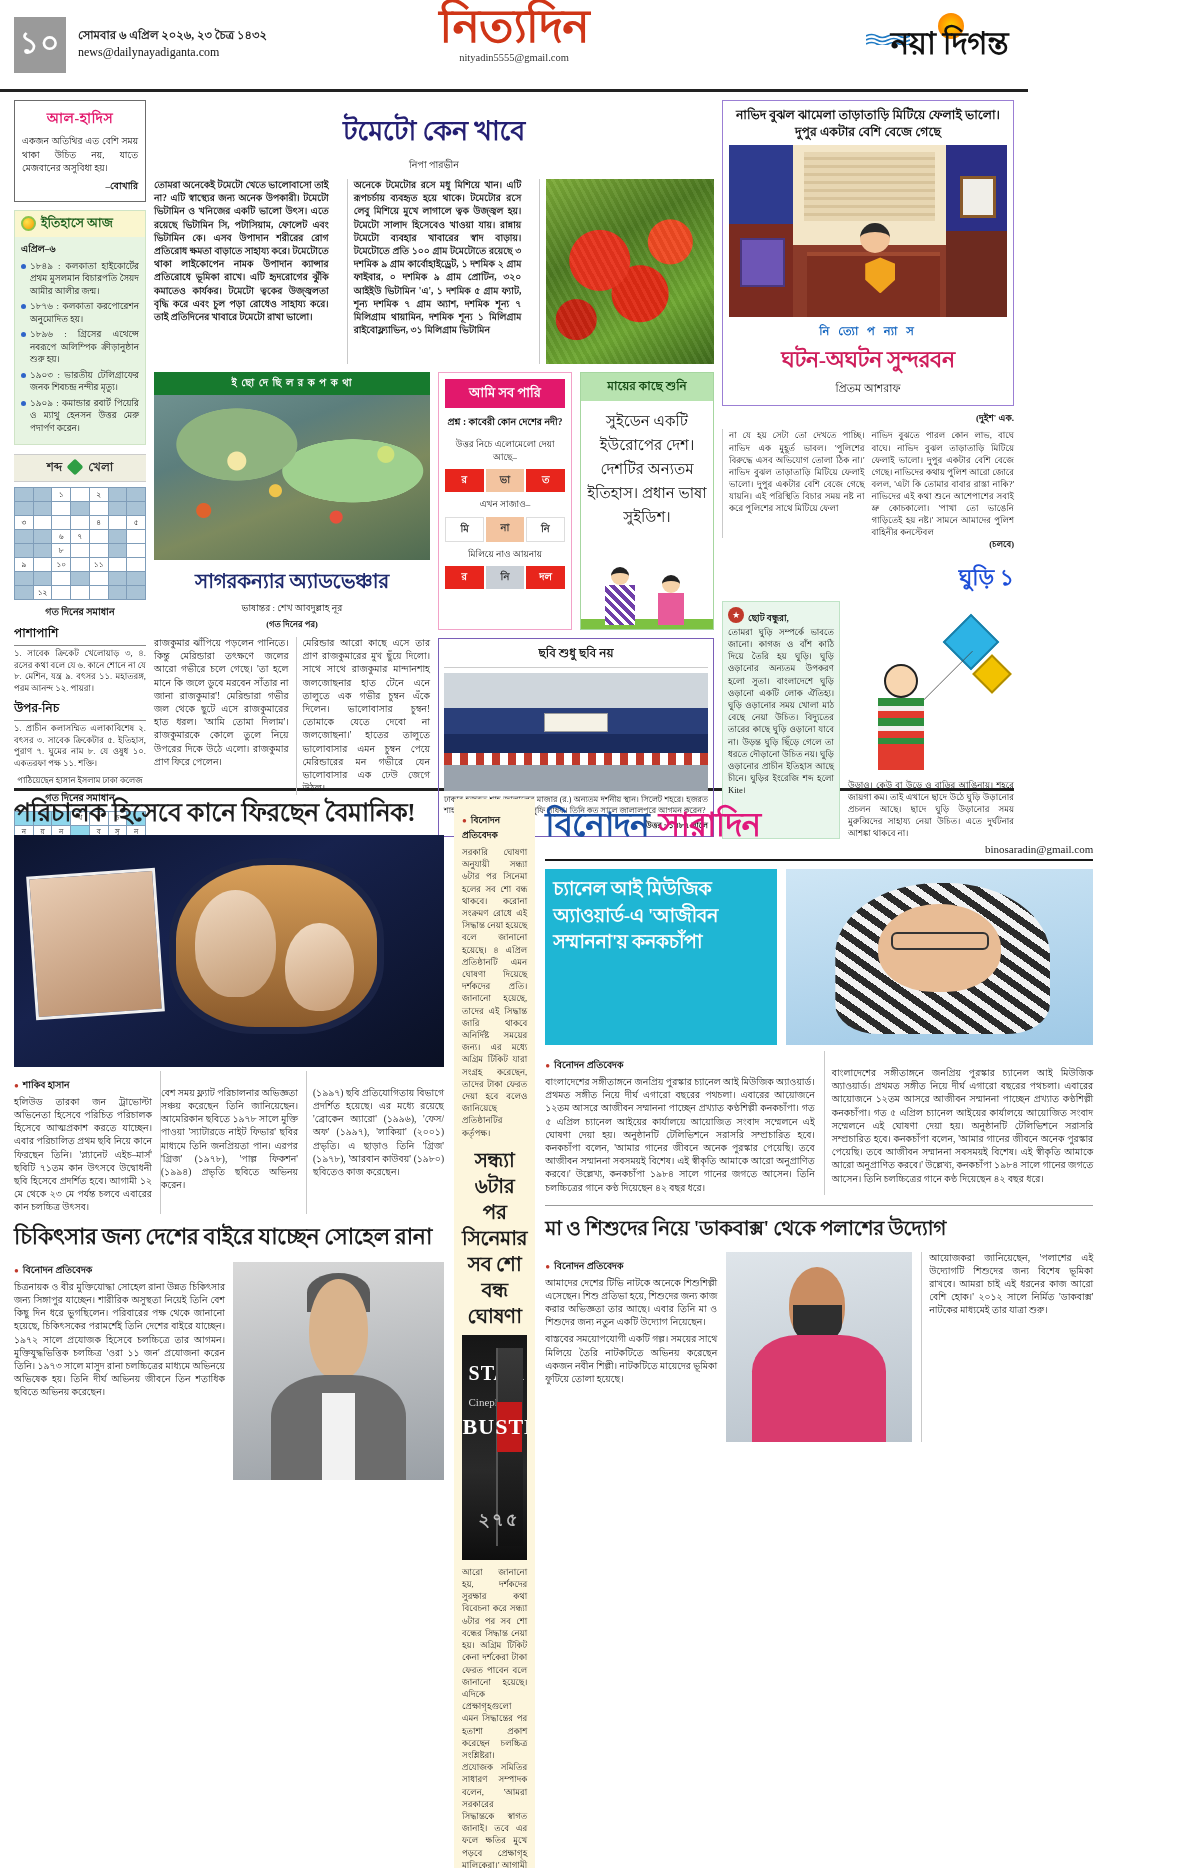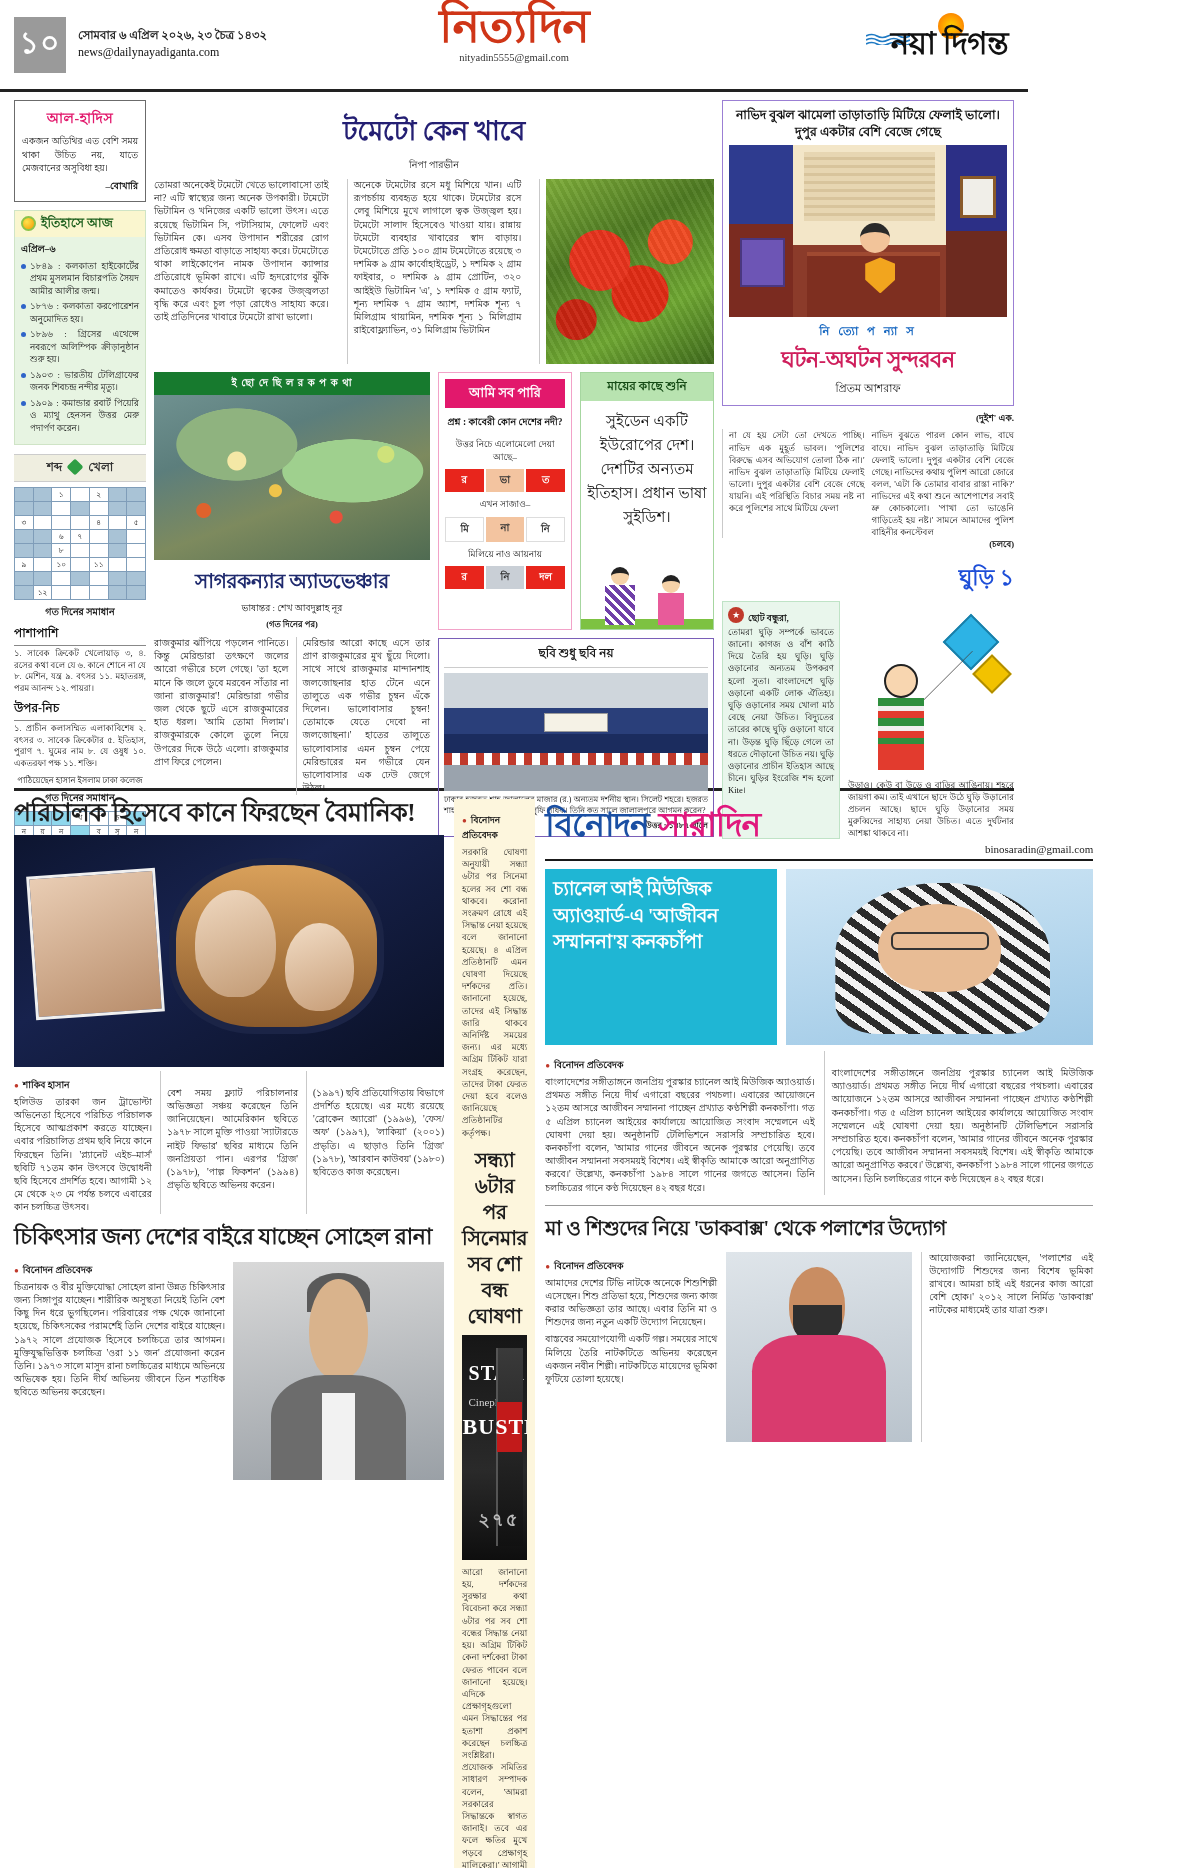--- a/index.html
+++ b/index.html
@@ -76,21 +76,21 @@
   .solv { text-align: center; font-size: 9.6px; font-weight: bold; margin: 5px 0 3px; }
   .clue-h { font-size: 12px; font-weight: bold; color: #111; border-bottom: 1px solid #888;
             padding-bottom: 1px; margin: 4px 0 2px; }
   .clue-b { font-size: 8.5px; line-height: 1.38; text-align: justify; }
   .byline-c { text-align: center; font-size: 8.3px; margin-top: 5px; line-height: 1.35; }
 
   
   .headline-1 { text-align: center; font-size: 27px; font-weight: bold; color: #241f73;
                 letter-spacing: -0.3px; margin-top: 10px; }
   .byline-1 { text-align: center; font-size: 9.5px; margin-top: 3px; margin-bottom: 6px; }
-  .tri-col { display: grid; grid-template-columns: 1fr 1fr 1fr; gap: 18px; }
+  .tri-col { display: grid; grid-template-columns: 1fr 1fr 1fr; gap: 18px; font-weight: bold; }
   .tri-col > div { border-left: 1px solid #c9c9c9; padding-left: 6px; }
   .tri-col > div:first-child { border-left: none; padding-left: 0; }
 
   
   .photo { width: 100%; background: #cfcfcf; position: relative; overflow: hidden; }
   .tomato-photo { height: 185px;
       background:
         radial-gradient(circle at 32% 44%, #e8331c 0 30px, transparent 31px),
         radial-gradient(circle at 56% 62%, #e02b14 0 28px, transparent 29px),
         radial-gradient(circle at 74% 34%, #f04a22 0 22px, transparent 23px),
@@ -637,21 +637,21 @@
         <div class="win"></div>
           <div class="f2"></div>
           <div class="f3"></div>
           <div class="f1"></div>
       </div>
       <div style="display:grid;grid-template-columns:1fr 1fr 1fr;gap:8px;margin-top:4px">
         <div>
           <div class="bulletp">শাকিব হাসান</div>
           <div class="bn-txt">হলিউড তারকা জন ট্রাভোল্টা অভিনেতা হিসেবে পরিচিত পরিচালক হিসেবে আত্মপ্রকাশ করতে যাচ্ছেন। এবার পরিচালিত প্রথম ছবি নিয়ে কানে ফিরছেন তিনি। 'প্ল্যানেট এইচ–মার্স' ছবিটি ৭১তম কান উৎসবে উদ্বোধনী ছবি হিসেবে প্রদর্শিত হবে। আগামী ১২ মে থেকে ২৩ মে পর্যন্ত চলবে এবারের কান চলচ্চিত্র উৎসব।</div>
         </div>
-        <div class="bn-txt" style="border-left:1px solid #c9c9c9;padding-left:6px;padding-top:16px">বেশ সময় ফ্ল্যাট পরিচালনার অভিজ্ঞতা সঞ্চয় করেছেন তিনি জানিয়েছেন। আমেরিকান ছবিতে ১৯৭৮ সালে মুক্তি পাওয়া 'স্যাটারডে নাইট ফিভার' ছবির মাধ্যমে তিনি জনপ্রিয়তা পান। এরপর 'গ্রিজ' (১৯৭৮), 'পাল্প ফিকশন' (১৯৯৪) প্রভৃতি ছবিতে অভিনয় করেন।</div>
+        <div class="bn-txt" style="border-left:1px solid #c9c9c9;padding-top:16px">বেশ সময় ফ্ল্যাট পরিচালনার অভিজ্ঞতা সঞ্চয় করেছেন তিনি জানিয়েছেন। আমেরিকান ছবিতে ১৯৭৮ সালে মুক্তি পাওয়া 'স্যাটারডে নাইট ফিভার' ছবির মাধ্যমে তিনি জনপ্রিয়তা পান। এরপর 'গ্রিজ' (১৯৭৮), 'পাল্প ফিকশন' (১৯৯৪) প্রভৃতি ছবিতে অভিনয় করেন।</div>
         <div class="bn-txt" style="border-left:1px solid #c9c9c9;padding-left:6px;padding-top:16px">(১৯৯৭) ছবি প্রতিযোগিতায় বিভাগে প্রদর্শিত হয়েছে। এর মধ্যে রয়েছে 'ব্রোকেন অ্যারো' (১৯৯৬), 'ফেস/অফ' (১৯৯৭), 'লাকিয়া' (২০০১) প্রভৃতি। এ ছাড়াও তিনি 'গ্রিজ' (১৯৭৮), 'আরবান কাউবয়' (১৯৮০) ছবিতেও কাজ করেছেন।</div>
       </div>
 
       <div class="hl-3">চিকিৎসার জন্য দেশের বাইরে যাচ্ছেন সোহেল রানা</div>
       <div style="display:grid;grid-template-columns:1fr 1fr;gap:8px;margin-top:5px">
         <div>
           <div class="bulletp">বিনোদন প্রতিবেদক</div>
           <div class="bn-txt">চিত্রনায়ক ও বীর মুক্তিযোদ্ধা সোহেল রানা উন্নত চিকিৎসার জন্য সিঙ্গাপুর যাচ্ছেন। শারীরিক অসুস্থতা নিয়েই তিনি বেশ কিছু দিন ধরে ভুগছিলেন। পরিবারের পক্ষ থেকে জানানো হয়েছে, চিকিৎসকের পরামর্শেই তিনি দেশের বাইরে যাচ্ছেন। ১৯৭২ সালে প্রযোজক হিসেবে চলচ্চিত্রে তার আগমন। মুক্তিযুদ্ধভিত্তিক চলচ্চিত্র 'ওরা ১১ জন' প্রযোজনা করেন তিনি। ১৯৭৩ সালে মাসুদ রানা চলচ্চিত্রের মাধ্যমে অভিনয়ে অভিষেক হয়। তিনি দীর্ঘ অভিনয় জীবনে তিন শতাধিক ছবিতে অভিনয় করেছেন।</div>
         </div>
         <div class="rana">

